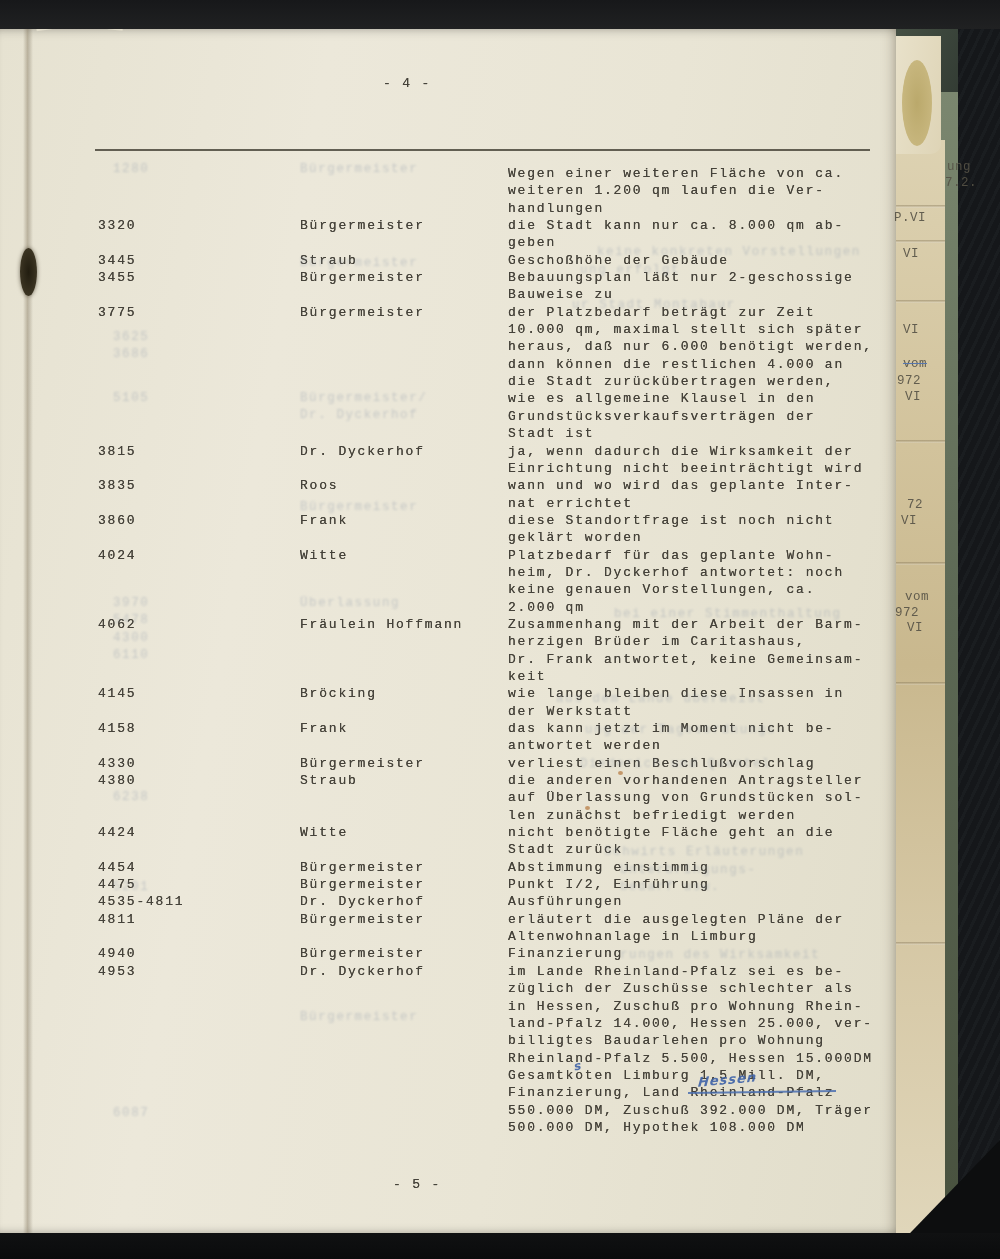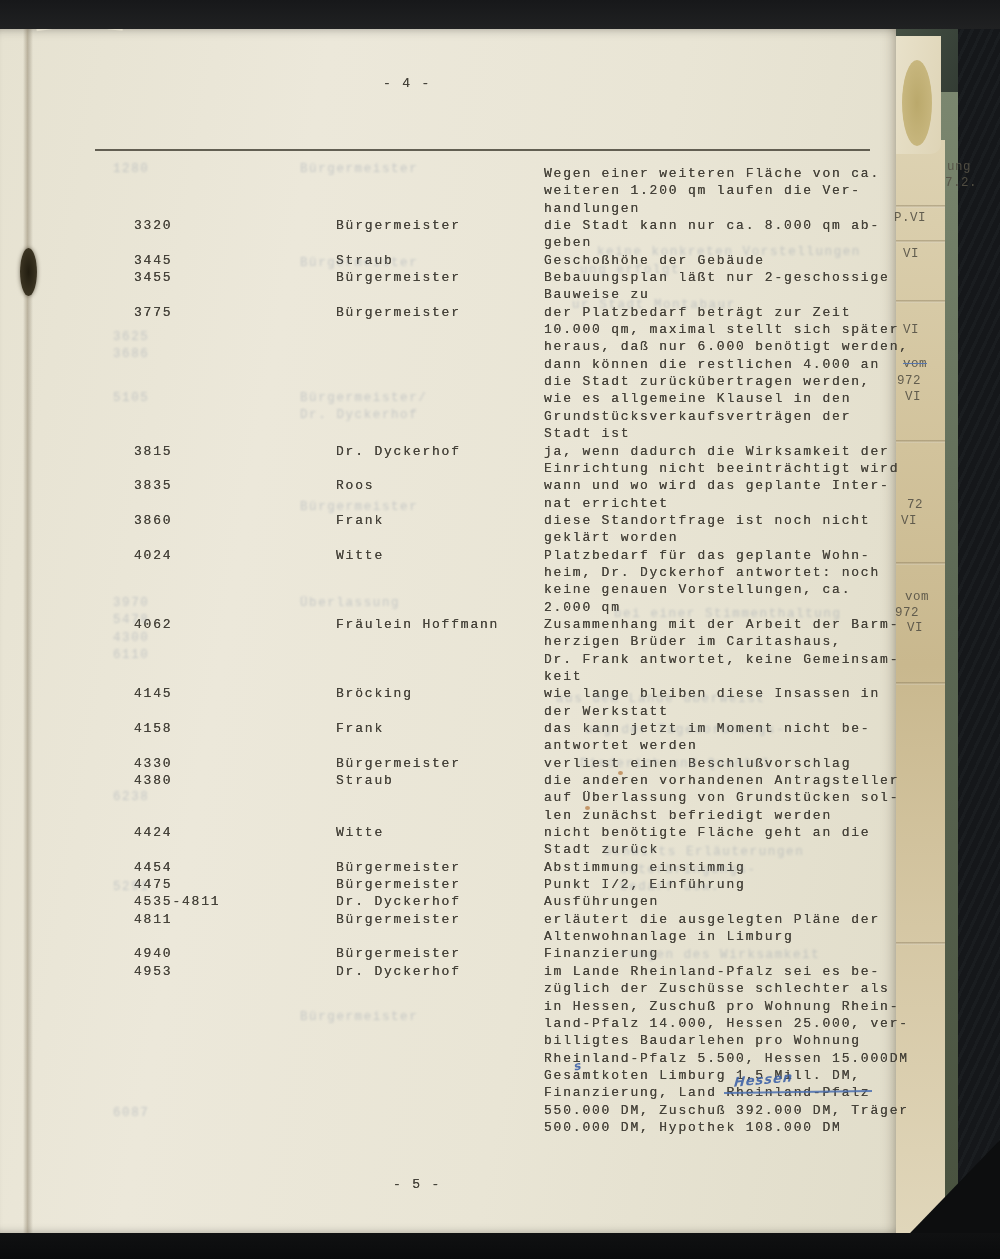--- a/index.html
+++ b/index.html
@@ -53,21 +53,21 @@
   .pageno.top{left:383px;top:76px;}
   .pageno.bottom{left:393px;top:1177px;}
 
   .thead{position:absolute;left:98px;top:131px;display:flex;}
   .thead span{text-decoration:underline;text-underline-offset:4px;text-decoration-thickness:1.5px;}
   .thead .h1{width:202px;}
   .thead .h2{width:208px;}
   .head-rule{position:absolute;left:95px;top:149px;width:775px;height:2px;background:#4a473b;opacity:.85;}
 
   .rows{position:absolute;left:98px;top:165px;line-height:17.35px;}
-  .row{display:flex;margin-left:36px;}
+  .row{display:flex;}
   .c1{width:202px;}
   .c2{width:208px;}
   .c3{width:450px;}
   .tline{white-space:pre;}
 
   .struck{position:relative;display:inline-block;}
   .struck::after{content:'';position:absolute;left:-2px;right:-2px;top:7px;height:2.2px;
     background:#4a6fb0;transform:rotate(-.7deg);opacity:.85;}
   .handwrite{position:absolute;top:-13px;left:8px;font-family:"DejaVu Sans",sans-serif;
     font-style:italic;font-weight:bold;font-size:13px;letter-spacing:1px;color:#3f63a8;

